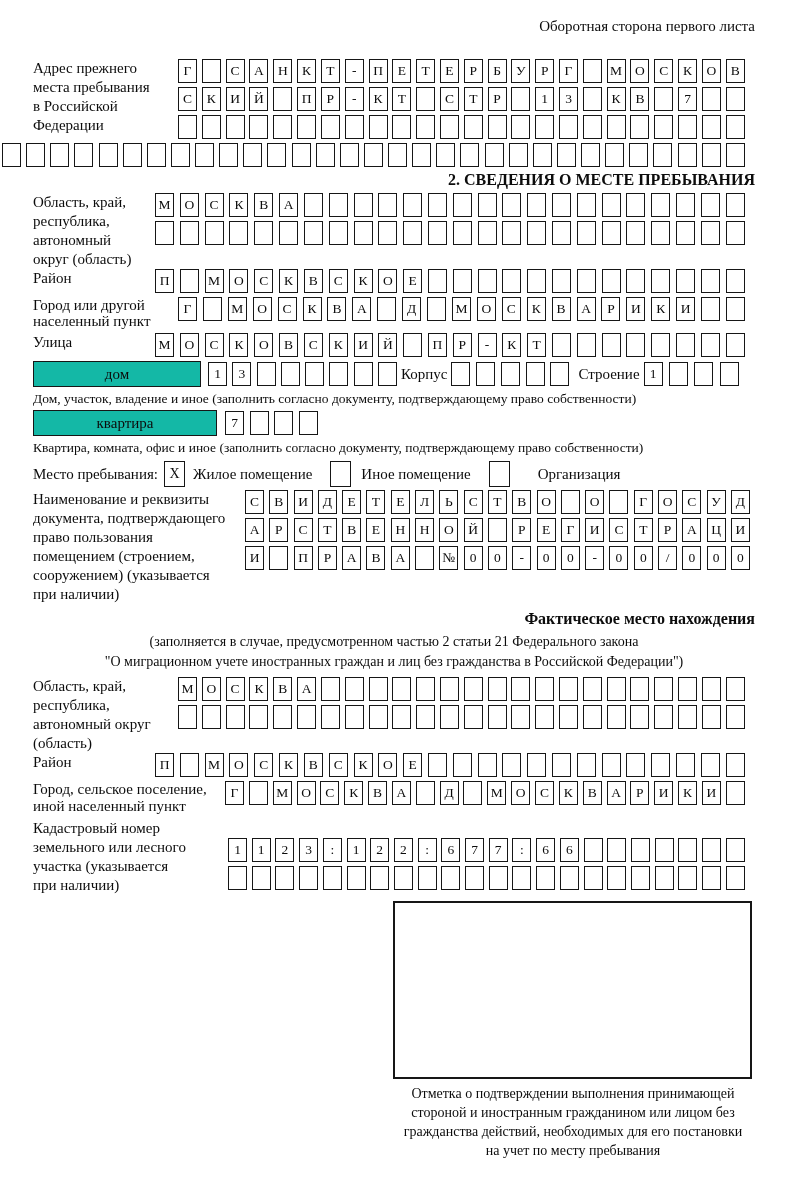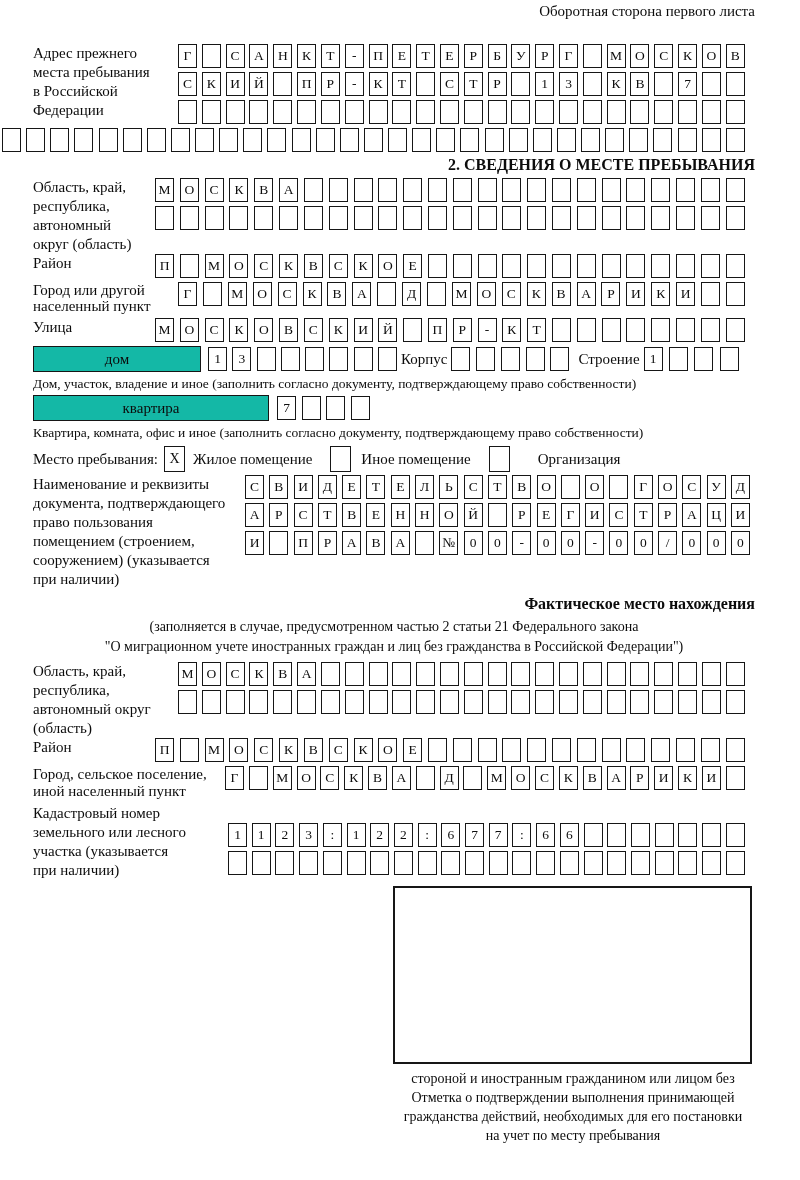--- a/index.html
+++ b/index.html
@@ -1,20 +1,20 @@
 <!DOCTYPE html>
 <html><head>
 <meta charset="utf-8">
 <style>
   html,body{margin:0;padding:0;background:#fff;}
   .page{
     position:relative;
     width:800px;height:1180px;
     box-sizing:border-box;
-    padding:3px 45px 0 33px;
+    padding:18px 45px 0 33px;
     background:#fff;
     color:#0c0c0c;
     font-family:"Liberation Serif", serif;
     overflow:hidden;
   }
   .header-note{text-align:right;font-size:15px;margin-bottom:24px;}
   .blk{display:flex;align-items:flex-start;}
   .lbl{font-size:15px;line-height:19px;flex:0 0 auto;}
   .lbl-145{width:145px;}
   .lbl-122{width:122px;}
@@ -375,21 +375,21 @@
     <div class="cellrow w95 ml4" style="margin-bottom:0;">
         <span class="cell">1</span>
         <span class="cell"></span>
         <span class="cell"></span>
         <span class="cell"></span>
       </div>
   </div>
   <div class="caption" style="text-align:left;">Дом, участок, владение и иное (заполнить согласно документу, подтверждающему право собственности)</div>
 
   <div class="houserow" style="margin-top:3px;">
-    <div class="widebox" style="width:236px;">квартира</div>
+    <div class="widebox" style="width:184px;">квартира</div>
     <div class="cellrow w93 ml8" style="margin-bottom:0;">
         <span class="cell">7</span>
         <span class="cell"></span>
         <span class="cell"></span>
         <span class="cell"></span>
       </div>
   </div>
   <div class="caption" style="text-align:left;">Квартира, комната, офис и иное (заполнить согласно документу, подтверждающему право собственности)</div>
 
   <div class="stayrow">
@@ -668,19 +668,19 @@
           <span class="cell"></span>
           <span class="cell"></span>
           <span class="cell"></span>
           <span class="cell"></span>
         </div>
     </div>
   </div>
 
   <div class="stampbox"></div>
   <div class="stamp-caption">
+      <div>Отметка о подтверждении выполнения принимающей</div>
       <div>стороной и иностранным гражданином или лицом без</div>
-      <div>Отметка о подтверждении выполнения принимающей</div>
       <div>гражданства действий, необходимых для его постановки</div>
       <div>на учет по месту пребывания</div>
     </div>
 
 </div>
 
 </body></html>

